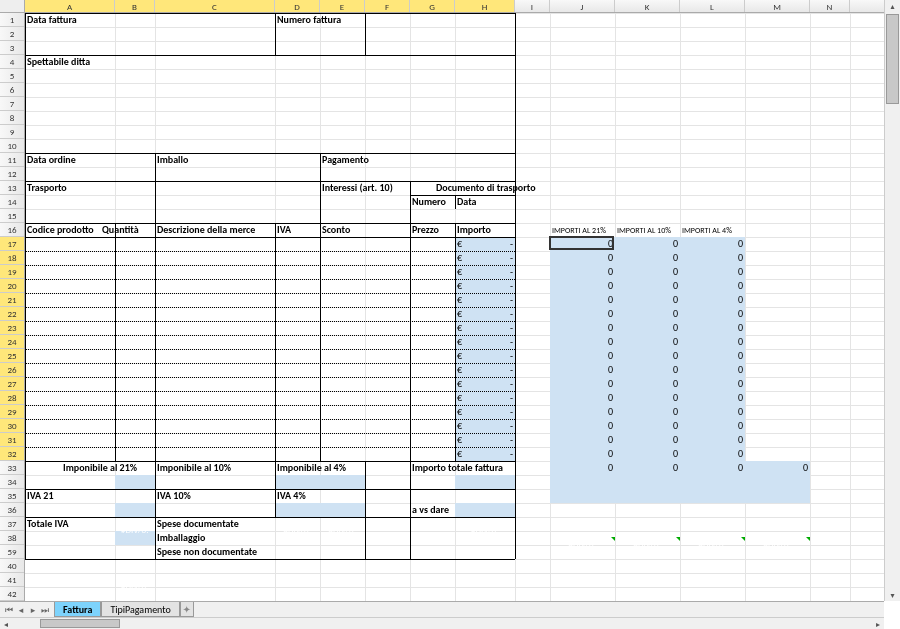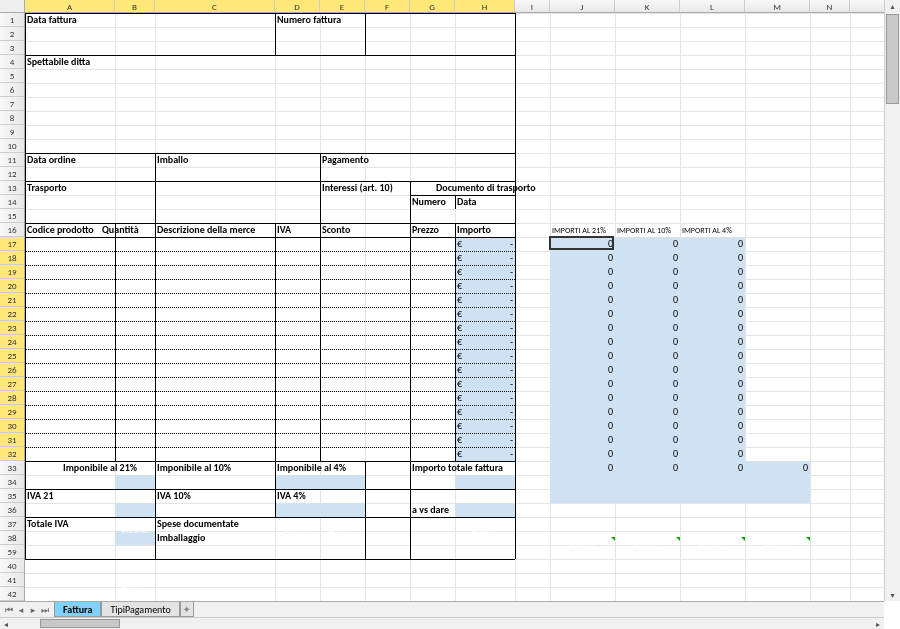--- a/index.html
+++ b/index.html
@@ -338,20 +338,21 @@
       <div class="cell right" style="left: 655px; top: 434px; width: 65px; height: 14px;">0</div>
       <div class="cell bold" style="left: 0px; top: 448px; width: 130px; height: 14px; margin-left: 36px;">Imponibile al 21%</div>
       <div class="cell bold" style="left: 130px; top: 448px; width: 120px; height: 14px;">Imponibile al 10%</div>
       <div class="cell bold" style="left: 250px; top: 448px; width: 90px; height: 14px;">Imponibile al 4%</div>
       <div class="cell bold" style="left: 0px; top: 476px; width: 130px; height: 14px;">IVA 21</div>
       <div class="cell bold" style="left: 130px; top: 476px; width: 120px; height: 14px;">IVA 10%</div>
       <div class="cell bold" style="left: 250px; top: 476px; width: 90px; height: 14px;">IVA 4%</div>
       <div class="cell bold" style="left: 0px; top: 504px; width: 130px; height: 14px;">Totale IVA</div>
       <div class="cell bold" style="left: 130px; top: 504px; width: 165px; height: 14px;">Spese documentate</div>
       <div class="cell bold" style="left: 130px; top: 518px; width: 165px; height: 14px;">Imballaggio</div>
+      <div class="cell bold" style="left: 130px; top: 532px; width: 165px; height: 14px;">Spese non documentate</div>
       <div class="cell bold" style="left: 385px; top: 448px; width: 105px; height: 14px;">Importo totale fattura</div>
       <div class="cell bold" style="left: 385px; top: 490px; width: 45px; height: 14px;">a vs dare</div>
       <div class="cell right" style="left: 525px; top: 448px; width: 65px; height: 14px;">0</div>
       <div class="cell right" style="left: 590px; top: 448px; width: 65px; height: 14px;">0</div>
       <div class="cell right" style="left: 655px; top: 448px; width: 65px; height: 14px;">0</div>
       <div class="cell right" style="left: 720px; top: 448px; width: 65px; height: 14px;">0</div>
       <div class="cell white-err" style="left: 90px; top: 462px; width: 40px; height: 14px;">#DIV/0!</div>
       <div class="cell white-err" style="left: 250px; top: 462px; width: 45px; height: 14px;">#DIV/0!</div>
       <div class="cell white-err" style="left: 295px; top: 462px; width: 45px; height: 14px;">#DIV/0!</div>
       <div class="cell white-err" style="left: 90px; top: 490px; width: 40px; height: 14px;">#DIV/0!</div>

